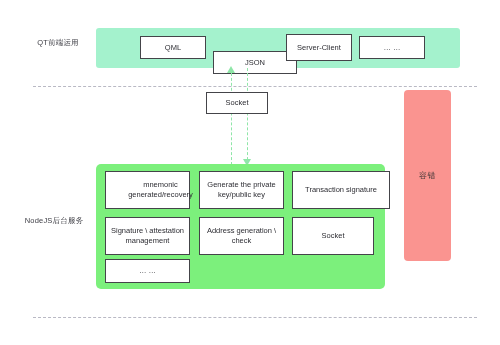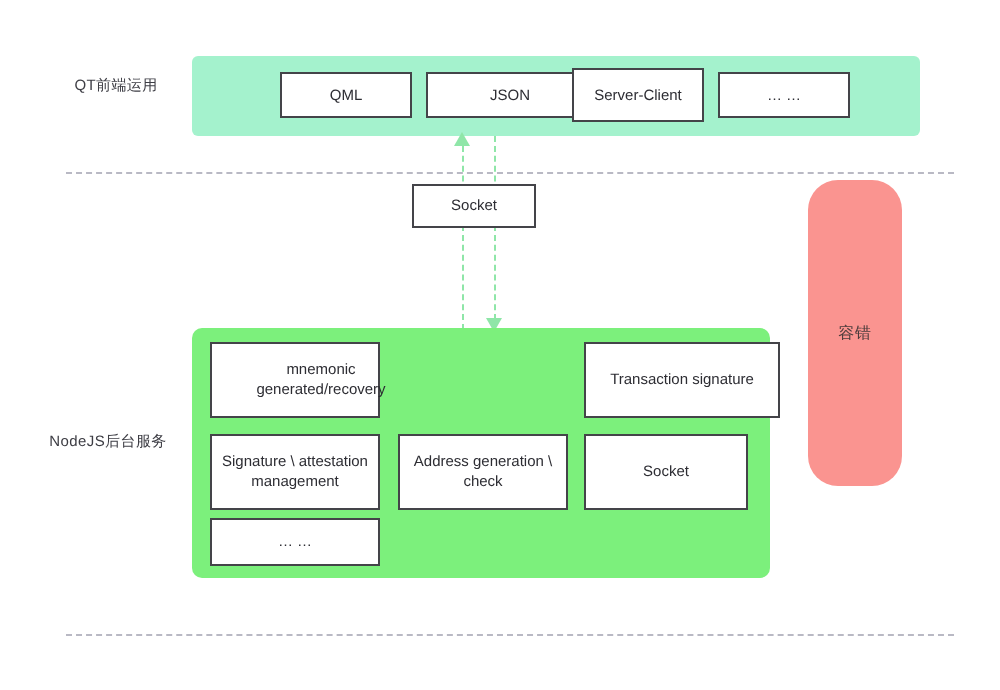--- a/index.html
+++ b/index.html
@@ -68,23 +68,23 @@
     top: 164px;
     width: 289px;
     height: 125px;
     background: #7cf07c;
     border-radius: 5px;
   }
   #fault-tolerance-band {
     left: 404px;
     top: 90px;
     width: 47px;
-    height: 153px;
+    height: 171px;
     background: #fa9490;
-    border-radius: 15px;
+    border-radius: 4px;
     display: flex;
     align-items: center;
     justify-content: center;
   }
   #fault-tolerance-label {
     font-size: 8px;
     color: #4a3b3b;
     letter-spacing: .4px;
   }
 
@@ -99,21 +99,21 @@
     justify-content: center;
     text-align: center;
     font-size: 7.5px;
     color: #2d2d33;
     line-height: 1.3;
     padding: 1px 2px;
   }
 
   
   #node-qml           { left: 140px; top: 36px; width: 66px; height: 23px; }
-  #node-json          { left: 213px; top: 36px; width: 84px; height: 23px; }
+  #node-json          { left: 213px; top: 51px; width: 84px; height: 23px; }
   #node-server-client { left: 286px; top: 34px; width: 66px; height: 27px; }
   #node-frontend-more { left: 359px; top: 36px; width: 66px; height: 23px; }
 
   
   #node-socket-mid { left: 206px; top: 92px; width: 62px; height: 22px; }
   #node-router     { left: 206px; top: 130px; width: 62px; height: 22px; }
 
   
   #node-mnemonic      { left: 105px; top: 171px; width: 85px; height: 38px; padding-left: 28px; }
   #node-keygen        { left: 199px; top: 171px; width: 85px; height: 38px; }
@@ -171,20 +171,21 @@
   <div class="conn" id="conn-up"></div>
   <div class="arrowhead" id="arrow-up"></div>
   <div class="conn" id="conn-down"></div>
   <div class="arrowhead" id="arrow-down"></div>
 
   <div class="node" id="node-socket-mid">Socket</div>
 
   <div class="band" id="backend-band"></div>
 
   <div class="node" id="node-mnemonic">mnemonic generated/recovery</div>
+  <div class="node" id="node-keygen">Generate the private key/public key</div>
   <div class="node" id="node-tx-signature">Transaction signature</div>
   <div class="node" id="node-sig-mgmt">Signature \ attestation management</div>
   <div class="node" id="node-address">Address generation \ check</div>
   <div class="node" id="node-socket-back">Socket</div>
   <div class="node" id="node-backend-more">… …</div>
 
   <div class="band" id="fault-tolerance-band">
     <span id="fault-tolerance-label">容错</span>
   </div>
 

